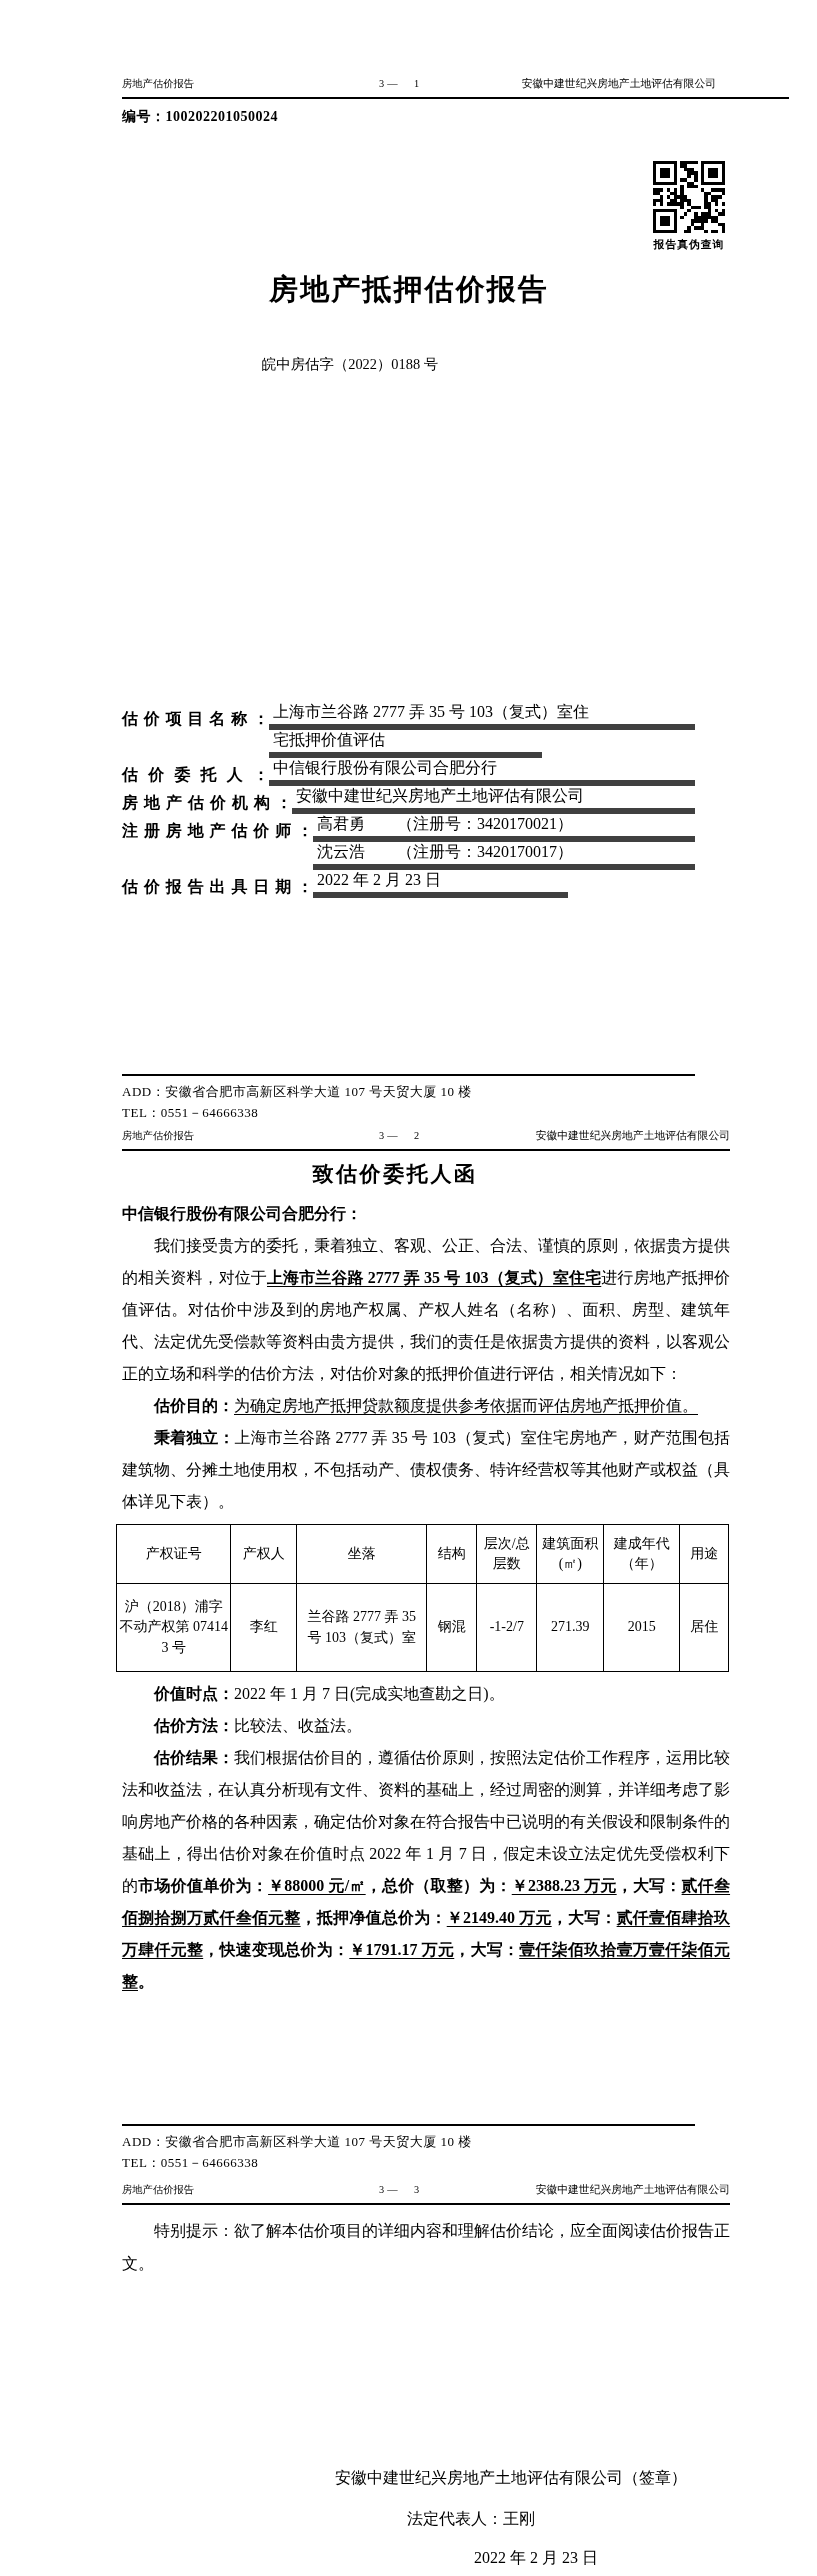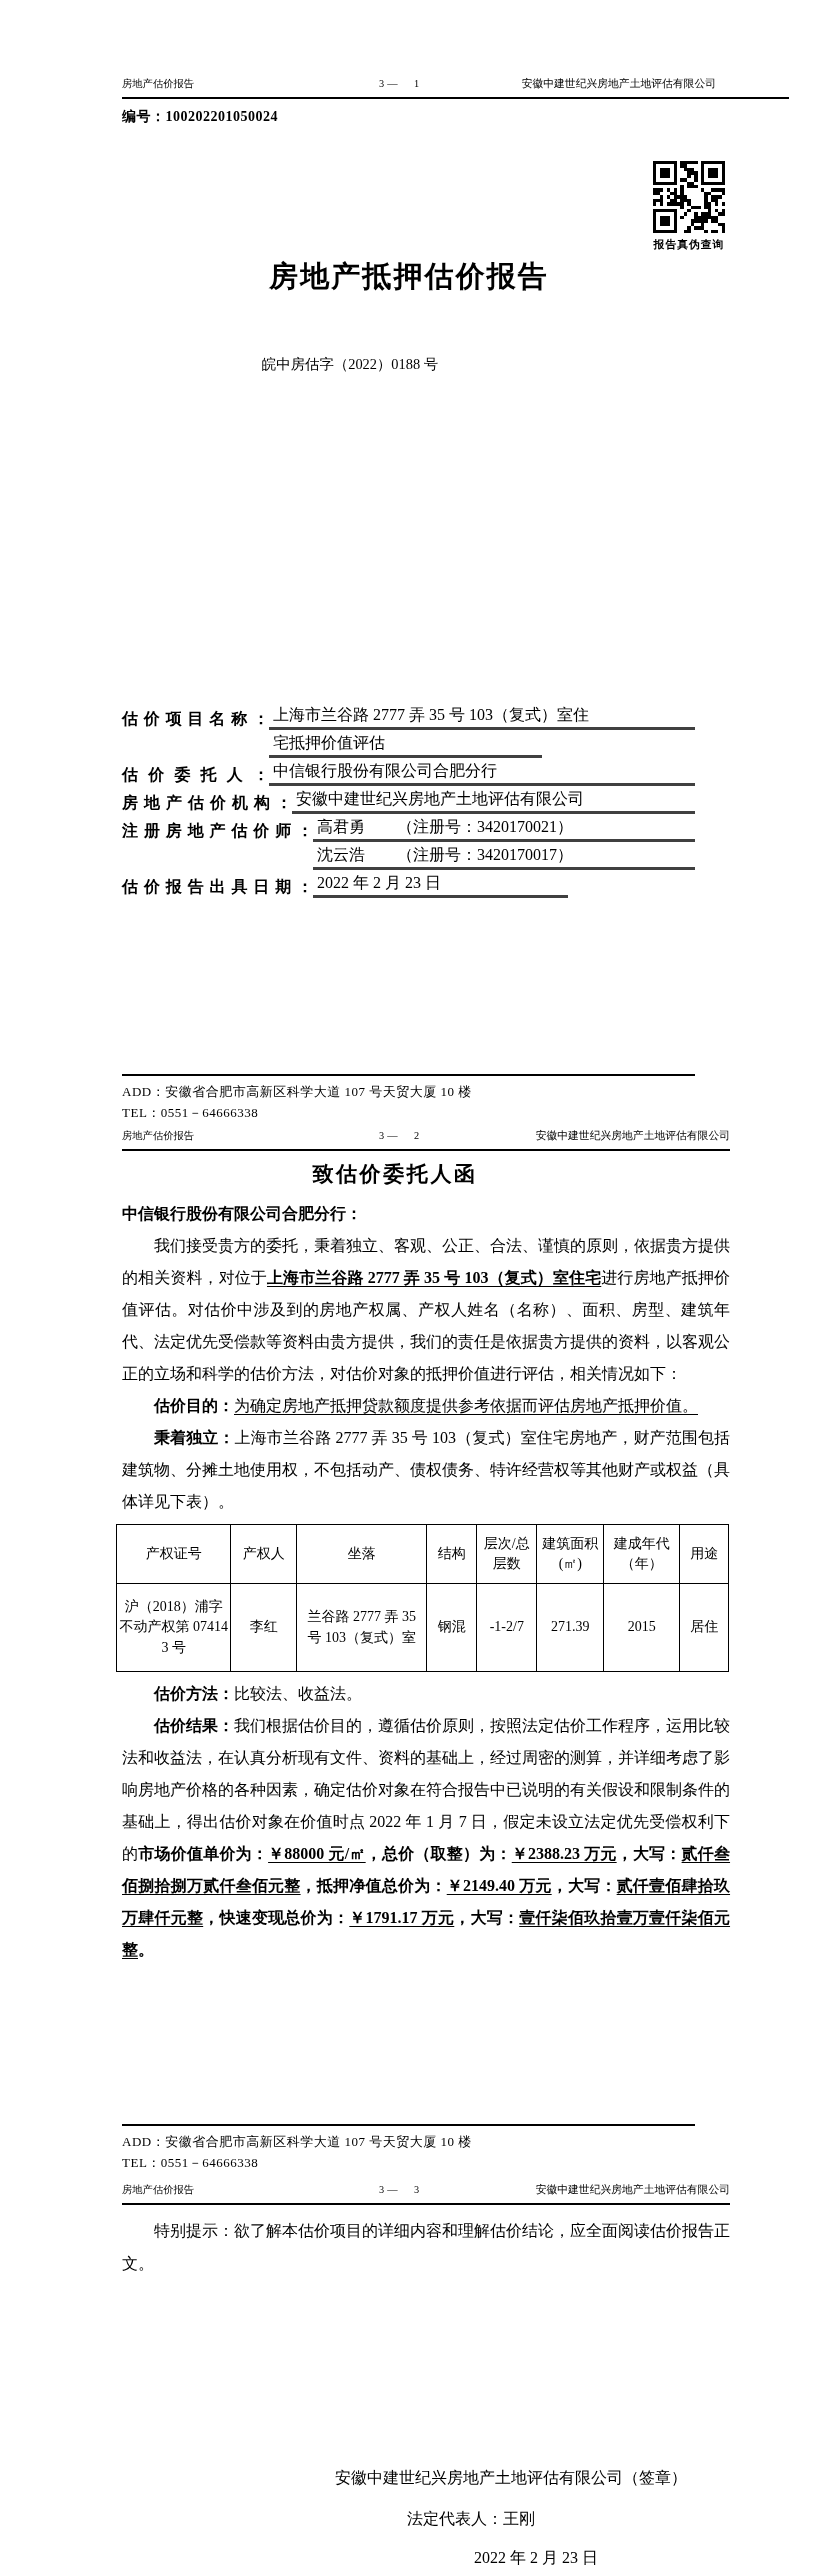--- a/index.html
+++ b/index.html
@@ -20,29 +20,29 @@
   .runhead.wide{ width:608px; }
 
   
   .pfoot{ left:122px; width:573px; font-size:13px; line-height:20.6px; letter-spacing:0.5px; }
   .pfoot .rule{ margin-bottom:6.2px; }
 
   
   .serial{ left:122px; font-size:14px; font-weight:bold; letter-spacing:0.5px; }
   .qrbox{ text-align:center; width:72px; }
   .qrbox .qr-cap{ margin-top:3.1px; font-size:10.8px; font-weight:bold; letter-spacing:1px; white-space:nowrap; }
-  .cover-title{ left:0; width:818px; text-align:center; font-size:29px; font-weight:bold; letter-spacing:2.1px; }
+  .cover-title{ left:0; width:818px; text-align:center; font-size:29px; font-weight:bold; letter-spacing:2.1px;margin-top:13px; }
   .cover-docno{ left:0; width:700px; text-align:center; font-size:14.4px; }
 
   .fields{ left:122px; width:573px; font-size:16px; }
   .frow{ display:flex; align-items:flex-end; height:28px; }
   .flabel{ font-weight:bold; white-space:nowrap; }
   .fjust{ text-align:justify; text-align-last:justify; }
   .w285{ width:147px; } .w330{ width:170px; } .w370{ width:191px; }
-  .fvalue{ border-bottom:3px solid #404040; padding:0 2.1px 1.5px 4.1px; white-space:nowrap; overflow:hidden; }
+  .fvalue{ border-bottom:6px solid #404040; padding:0 2.1px 1.5px 4.1px; white-space:nowrap; overflow:hidden; }
   .grow{ flex:1 1 auto; }
   .vcenter{ }
   .w530{ width:273px; } .w495{ width:255px; }
 
   
   .letter-title{ left:0; width:790px; text-align:center; font-size:21px; font-weight:bold; letter-spacing:2.6px; }
   .letter-body{ left:122px; width:608px; font-size:16px; line-height:32px; text-align:justify; }
   .letter-body p{ text-indent:2em; }
   .letter-body p.salut{ text-indent:0; font-weight:bold; }
   .letter-body span[data-u]{ text-decoration:underline; text-underline-offset:3.1px; }
@@ -299,20 +299,21 @@
         <td>兰谷路 2777 弄 35 号 103（复式）室</td>
         <td>钢混</td>
         <td>-1-2/7</td>
         <td>271.39</td>
         <td>2015</td>
         <td>居住</td>
       </tr>
     </tbody>
       </table>
 
+    <p><span data-b="1">价值时点：</span><span>2022 年 1 月 7 日(完成实地查勘之日)。</span></p>
     <p><span data-b="1">估价方法：</span><span>比较法、收益法。</span></p>
     <p><span data-b="1">估价结果：</span><span>我们根据估价目的，遵循估价原则，按照法定估价工作程序，运用比较法和收益法，在认真分析现有文件、资料的基础上，经过周密的测算，并详细考虑了影响房地产价格的各种因素，确定估价对象在符合报告中已说明的有关假设和限制条件的基础上，得出估价对象在价值时点 2022 年 1 月 7 日，假定未设立法定优先受偿权利下的</span><span data-b="1">市场价值单价为：</span><span data-b="1" data-u="1">￥88000 元/㎡</span><span data-b="1">，总价（取整）为：</span><span data-b="1" data-u="1">￥2388.23 万元</span><span data-b="1">，大写：</span><span data-b="1" data-u="1">贰仟叁佰捌拾捌万贰仟叁佰元整</span><span data-b="1">，抵押净值总价为：</span><span data-b="1" data-u="1">￥2149.40 万元</span><span data-b="1">，大写：</span><span data-b="1" data-u="1">贰仟壹佰肆拾玖万肆仟元整</span><span data-b="1">，快速变现总价为：</span><span data-b="1" data-u="1">￥1791.17 万元</span><span data-b="1">，大写：</span><span data-b="1" data-u="1">壹仟柒佰玖拾壹万壹仟柒佰元整</span><span data-b="1">。</span></p>
   </div>
 
   <div class="abs pfoot" style="top:2124px;">
     <div class="rule"></div>
     <div>ADD：安徽省合肥市高新区科学大道 107 号天贸大厦 10 楼</div>
     <div>TEL：0551－64666338</div>
   </div>
 

